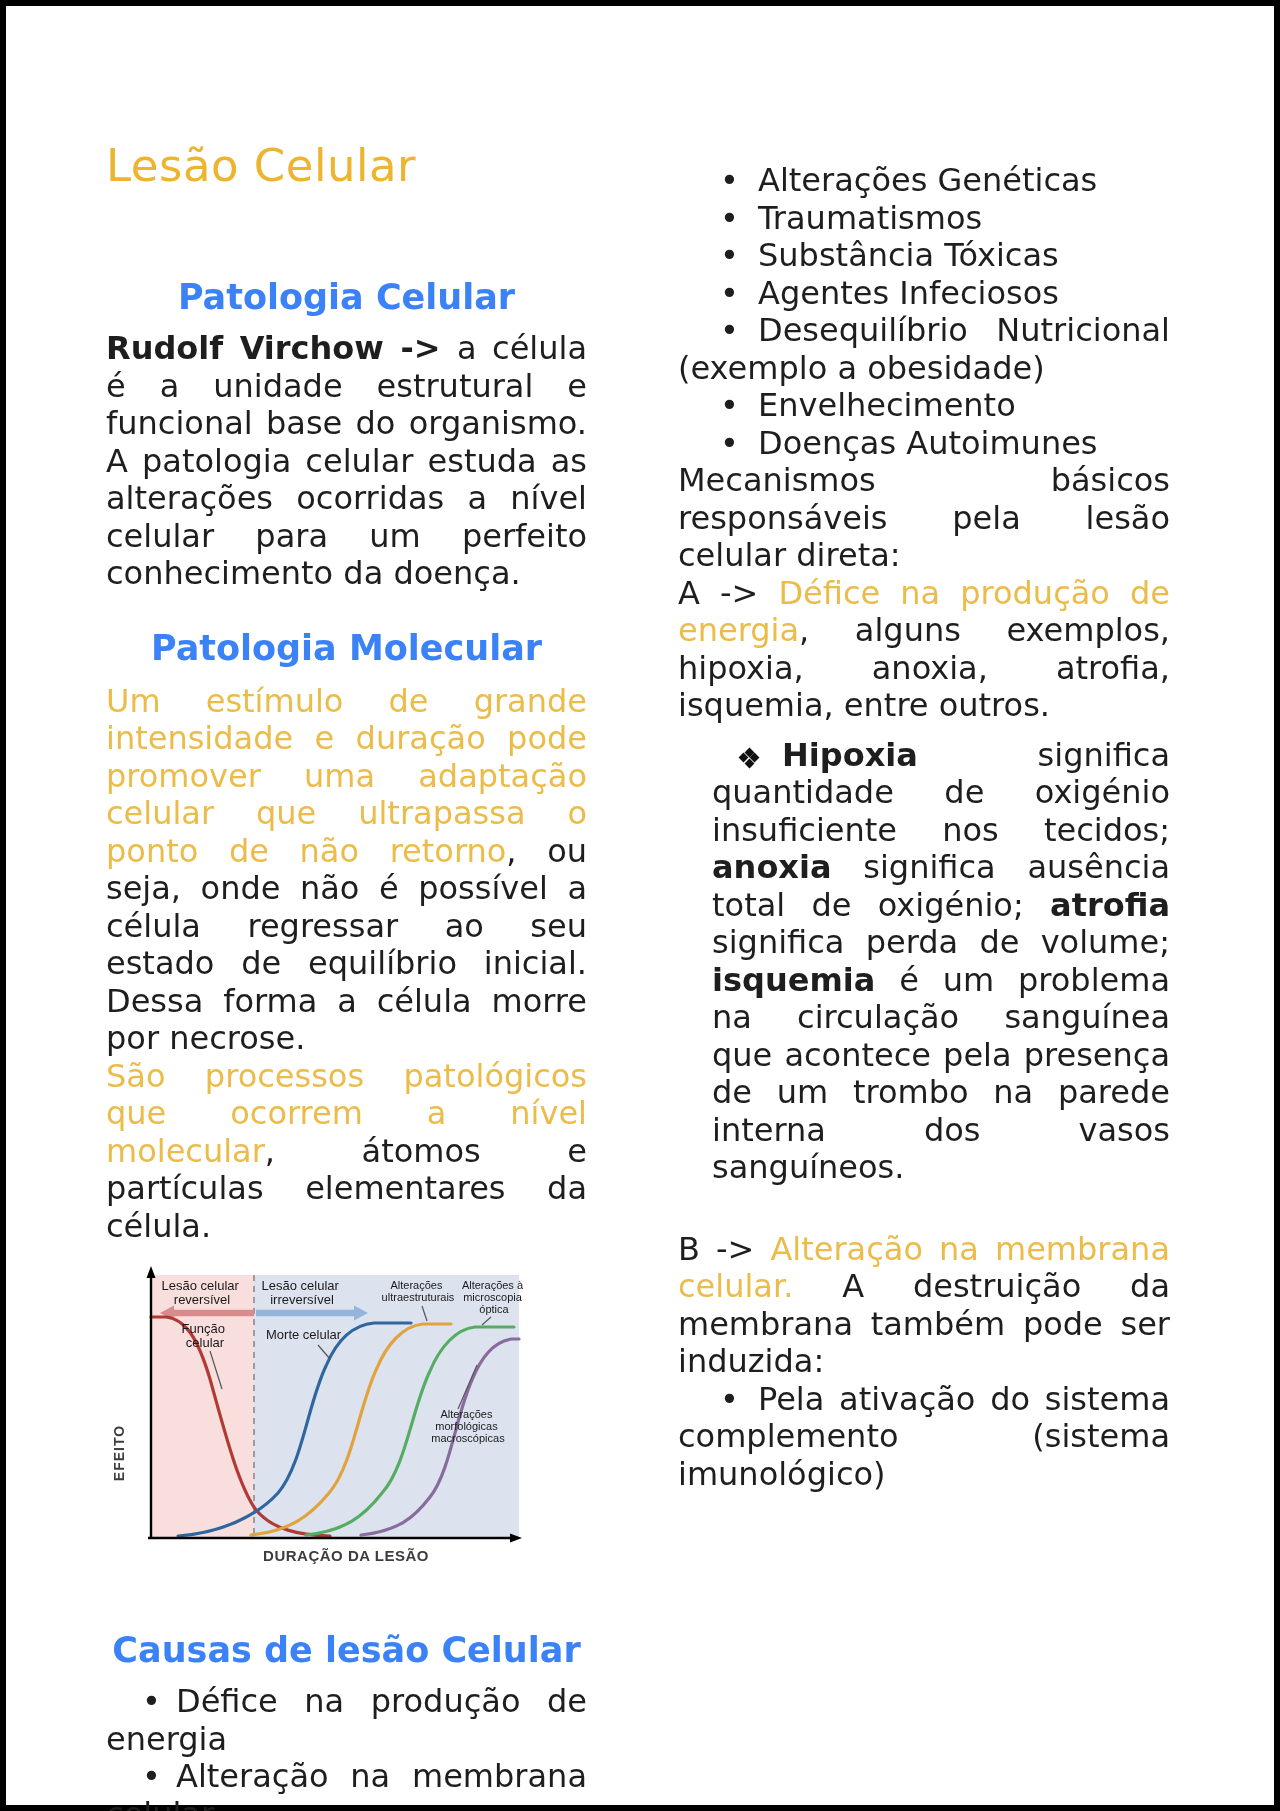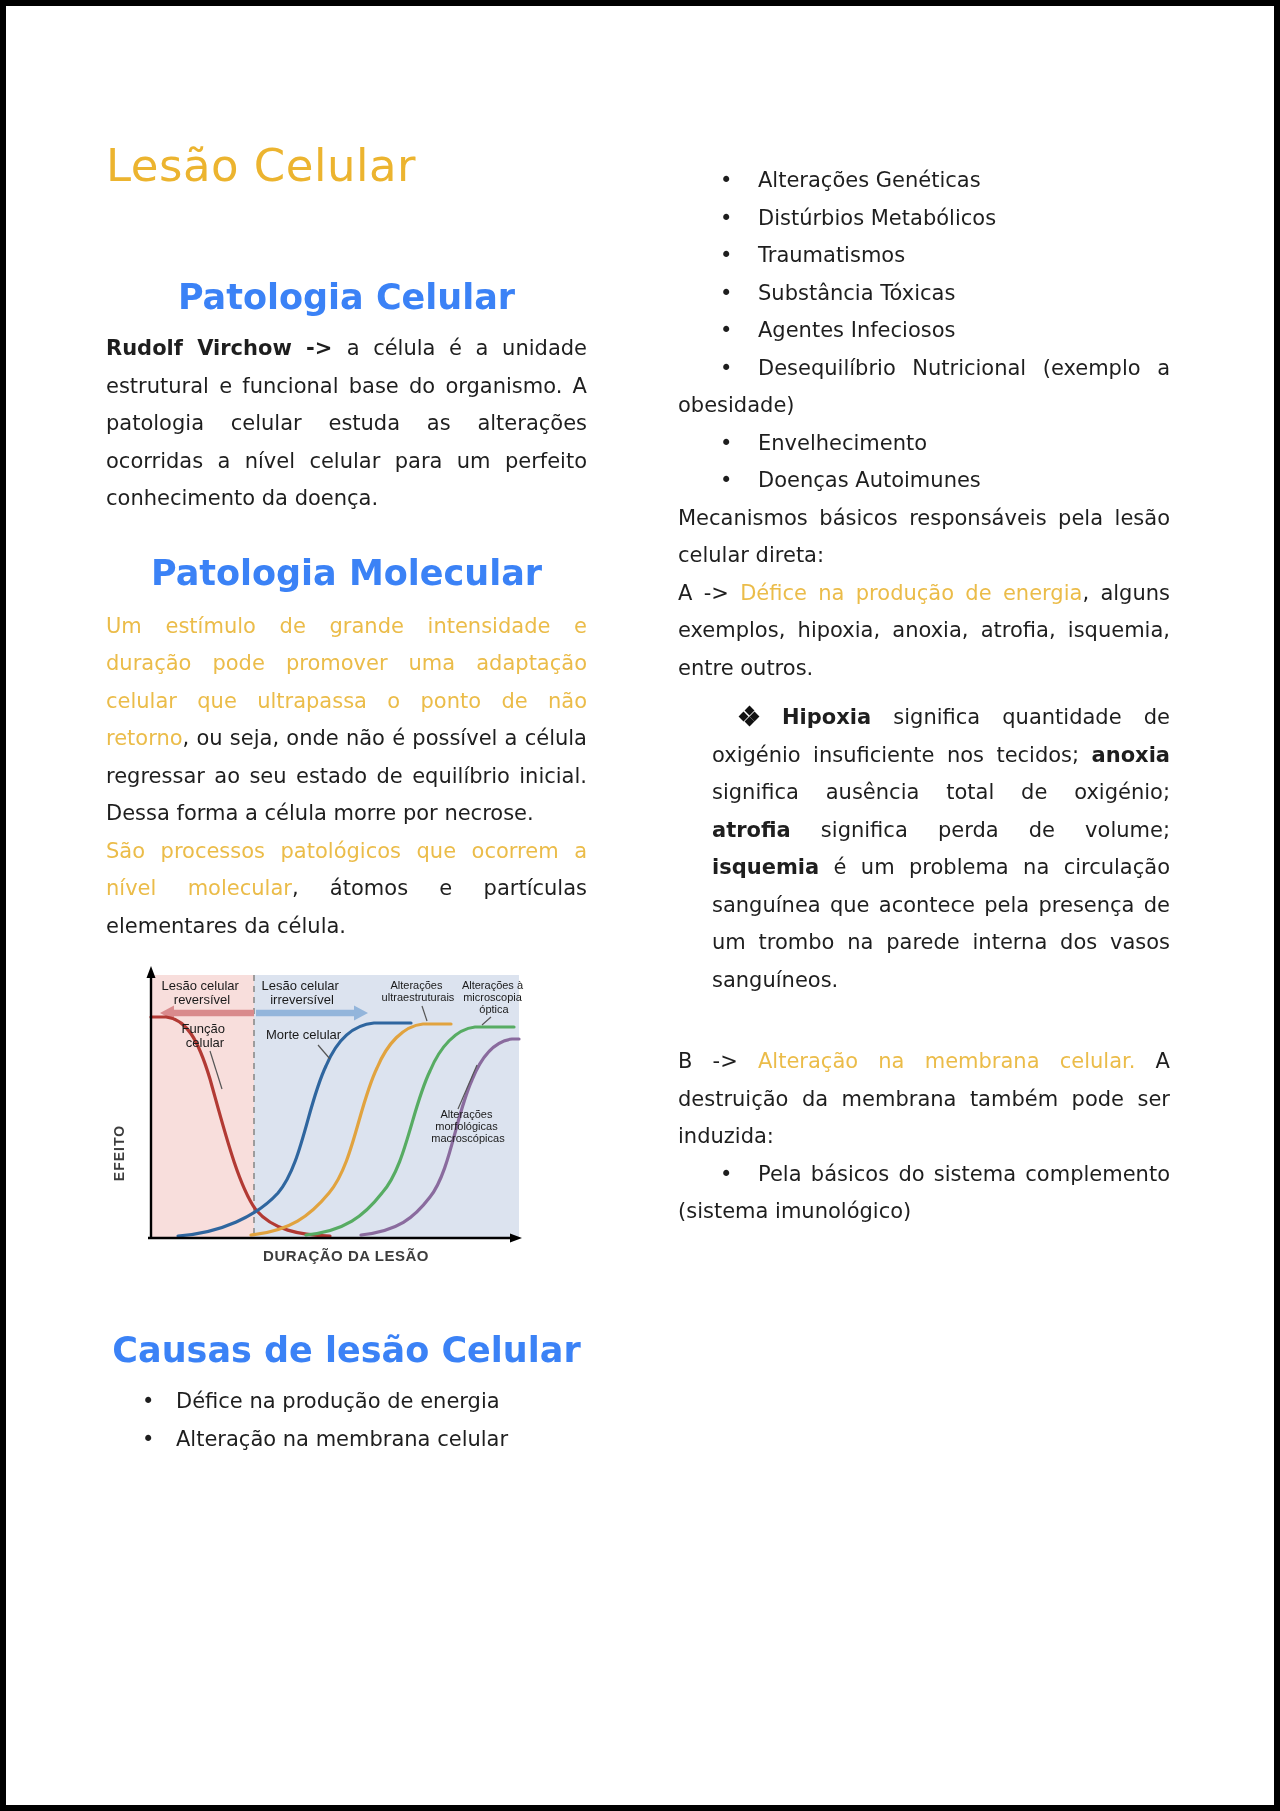--- a/index.html
+++ b/index.html
@@ -24,21 +24,21 @@
     letter-spacing:0.5px; margin-bottom:82px; text-align:left;
   }
   h2.sec {
     font-size:35px; line-height:42px; font-weight:bold;
     margin-bottom:12px; text-align:center; color:#3b82f6;
   }
   .mt-sec   { margin-top:34px; }
   .mt-caus  { margin-top:56px; }
   .mt-dir   { margin-top:46px; }
   p.body {
-    font-size:21px; line-height:37.5px; text-align:justify;
+    font-size:32px; line-height:37.5px; text-align:justify;
     hyphens:none; -webkit-hyphens:none;
   }
   .gap-sm { margin-top:14px; }
   .gap-b  { margin-top:44px; }
   .hl { color:var(--text-highlight,#EBBC49); }
   .b  { font-weight:bold; }
 
   p.bullet  { text-indent:36px; }
   p.bullet-r{ text-indent:42px; }
   .dot { display:inline-block; width:34px; text-indent:0; }
@@ -138,31 +138,30 @@
     </div>
 
     <h2 class="sec mt-caus">Causas de lesão Celular</h2>
     <p class="body bullet"><span class="dot">•</span><span>Défice na produção de energia</span></p>
     <p class="body bullet"><span class="dot">•</span><span>Alteração na membrana celular</span></p>
   </div>
 
   <div class="col col-right">
 
     <p class="body bullet-r"><span class="dot-r">•</span><span>Alterações Genéticas</span></p>
-    <p class="body bullet-r"><span class="dot-r">•</span><span>Distúrbios Metabólicos</span></p>
     <p class="body bullet-r"><span class="dot-r">•</span><span>Traumatismos</span></p>
     <p class="body bullet-r"><span class="dot-r">•</span><span>Substância Tóxicas</span></p>
     <p class="body bullet-r"><span class="dot-r">•</span><span>Agentes Infeciosos</span></p>
     <p class="body bullet-r"><span class="dot-r">•</span><span>Desequilíbrio Nutricional (exemplo a obesidade)</span></p>
     <p class="body bullet-r"><span class="dot-r">•</span><span>Envelhecimento</span></p>
     <p class="body bullet-r"><span class="dot-r">•</span><span>Doenças Autoimunes</span></p>
 
     <p class="body">Mecanismos básicos responsáveis pela lesão celular direta:</p>
     <p class="body"><span>A -&gt; </span><span class="hl">Défice na produção de energia</span><span>, alguns exemplos, hipoxia, anoxia, atrofia, isquemia, entre outros.</span></p>
 
     <p class="body hipoxia"><span class="diamond"><i></i><i></i><i></i><i></i></span><span class="b">Hipoxia</span><span> significa quantidade de oxigénio insuficiente nos tecidos; </span><span class="b">anoxia</span><span> significa ausência total de oxigénio; </span><span class="b">atrofia</span><span> significa perda de volume; </span><span class="b">isquemia</span><span> é um problema na circulação sanguínea que acontece pela presença de um trombo na parede interna dos vasos sanguíneos.</span></p>
 
     <p class="body gap-b"><span>B -&gt; </span><span class="hl">Alteração na membrana celular.</span><span> A destruição da membrana também pode ser induzida:</span></p>
 
-    <p class="body bullet-r"><span class="dot-r">•</span><span>Pela básicos do sistema complemento (sistema imunológico)</span></p>
+    <p class="body bullet-r"><span class="dot-r">•</span><span>Pela ativação do sistema complemento (sistema imunológico)</span></p>
   </div>
 
 </div>
 
 </body></html>

